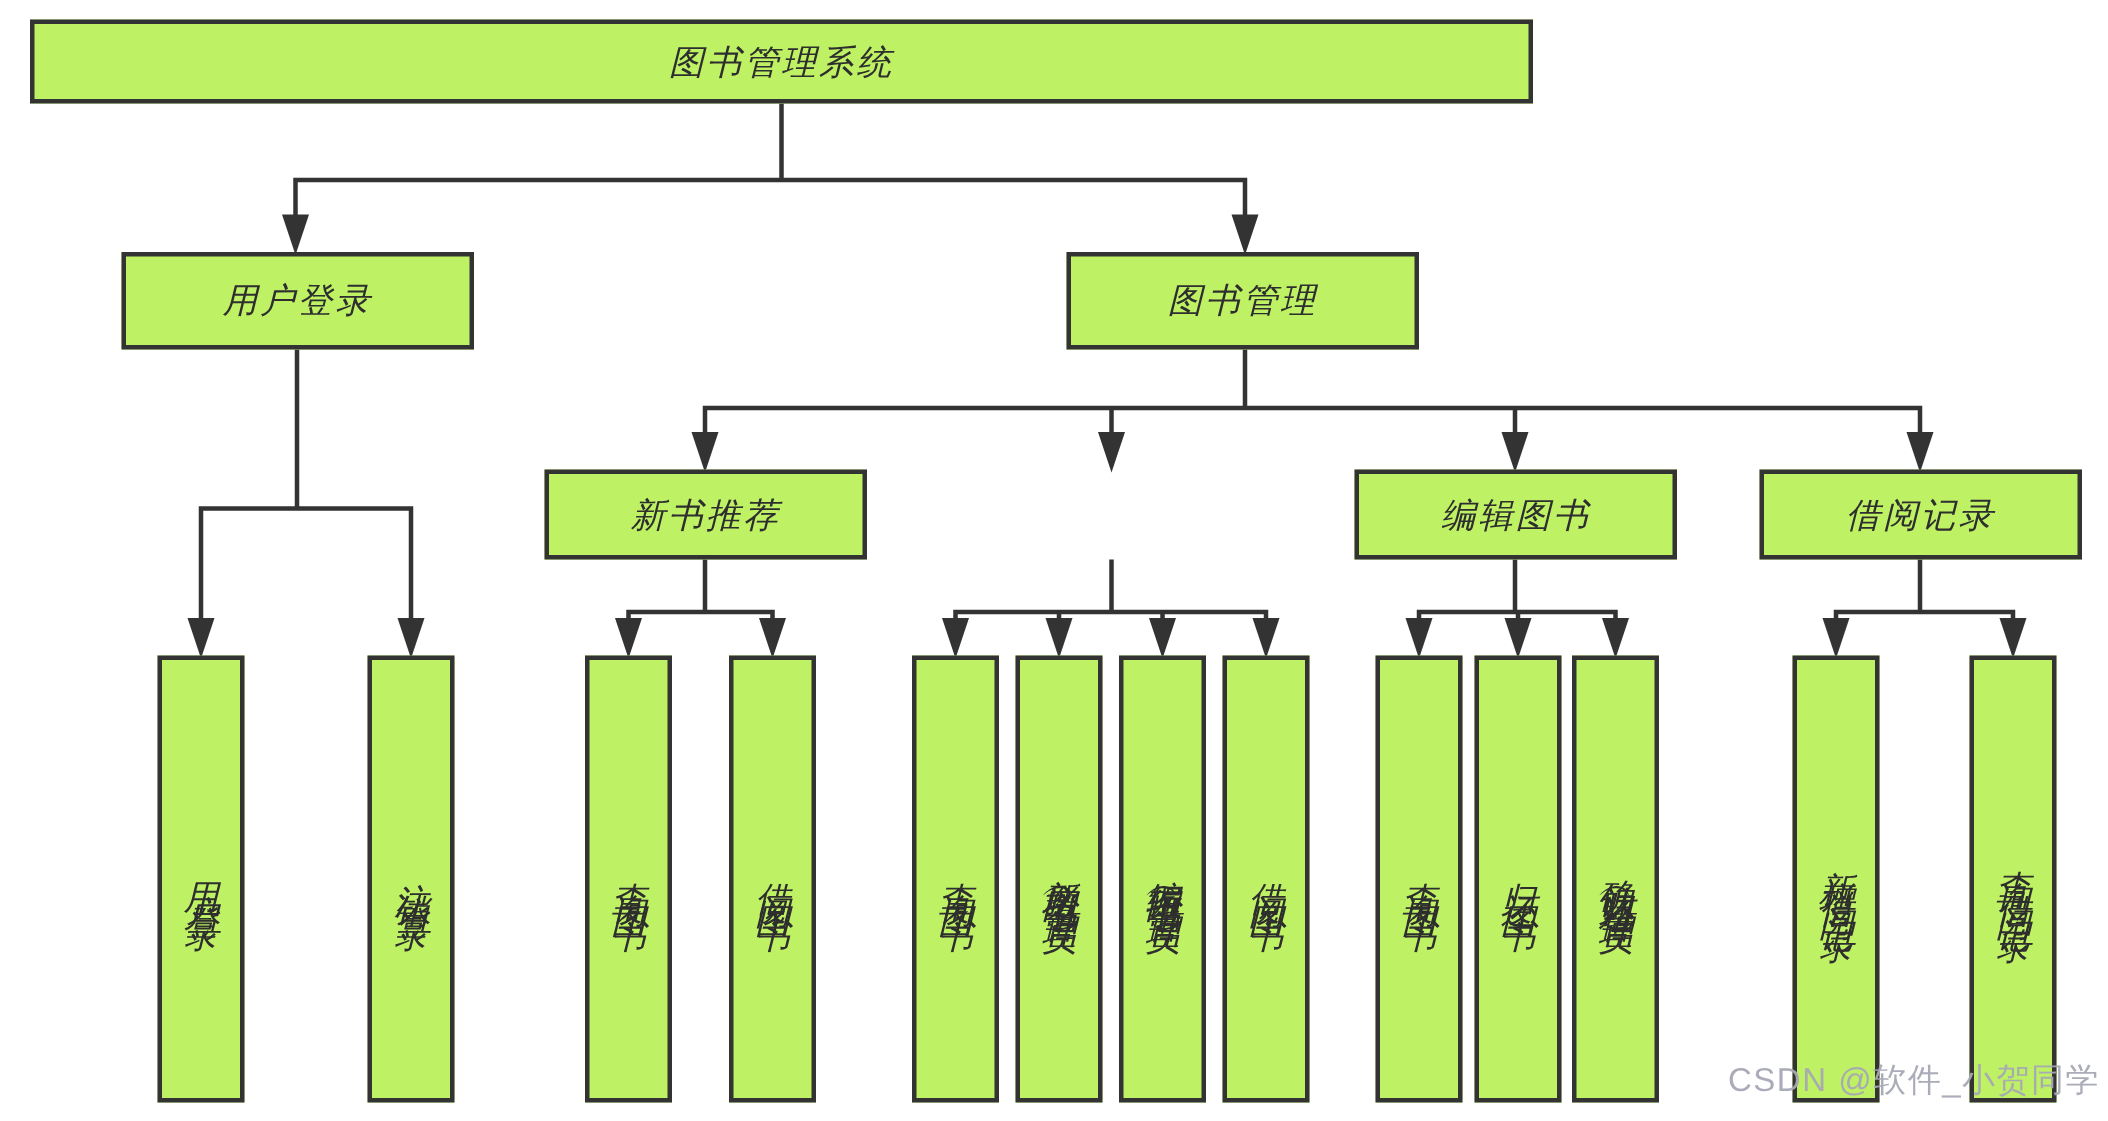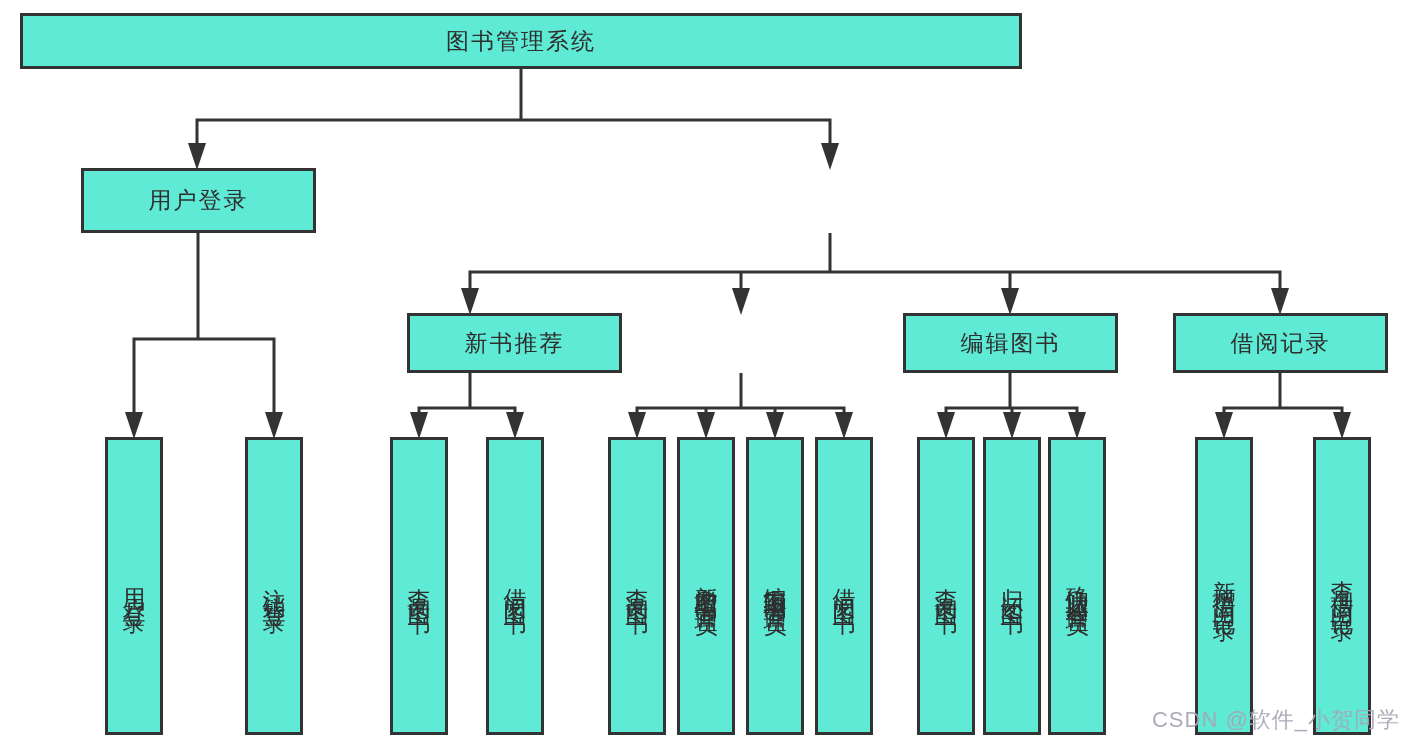--- a/index.html
+++ b/index.html
@@ -8,28 +8,29 @@
     width: 1405px;
     height: 747px;
     background: #ffffff;
     font-family: "Liberation Sans", sans-serif;
     overflow: hidden;
   }
   svg.wires { position: absolute; left: 0; top: 0; z-index: 1; }
   .node {
     position: absolute;
     box-sizing: border-box;
-    background: #5eead4;
+    background: #bef264;
     border: 3px solid #333333;
     color: #2e2e2e;
     display: flex;
     align-items: center;
     justify-content: center;
     z-index: 2;
     letter-spacing: 2px;
+    font-style: italic;
   }
   .node.root  { left: 20px;  top: 13px;  width: 1002px; height: 56px; font-size: 23px; }
   .node.l2    { top: 168px; width: 235px; height: 65px; font-size: 23px; }
   .node.l3    { top: 313px; width: 215px; height: 60px; font-size: 23px; }
   .node.leaf  { top: 437px; width: 58px;  height: 298px; font-size: 23px; }
   .leaf .vtext {
     writing-mode: vertical-rl;
     text-orientation: mixed;
     letter-spacing: 8px;
     line-height: 1;
@@ -82,22 +83,23 @@
       <polygon points="1003,412 1021,412 1012,439"></polygon>
       <polygon points="1068,412 1086,412 1077,439"></polygon>
       <polygon points="1215,412 1233,412 1224,439"></polygon>
       <polygon points="1333,412 1351,412 1342,439"></polygon>
     </g>
   </svg>
 
   <div class="node root">图书管理系统</div>
 
   <div class="node l2" style="left:81px;">用户登录</div>
+  <div class="node l2" style="left:711px;">图书管理</div>
 
-  <div class="node l3" style="left:363px;margin-left:44px;">新书推荐</div>
+  <div class="node l3" style="left:363px;">新书推荐</div>
   <div class="node l3" style="left:903px;">编辑图书</div>
   <div class="node l3" style="left:1173px;">借阅记录</div>
 
   <div class="node leaf" style="left:105px;">
     <span class="vtext">用户登录</span>
   </div>
   <div class="node leaf" style="left:245px;">
     <span class="vtext">注销登录</span>
   </div>
 

